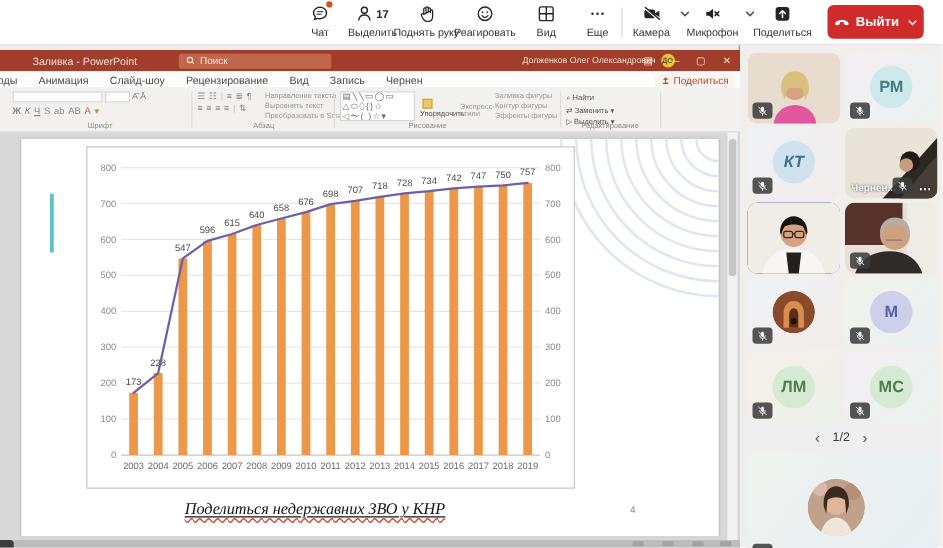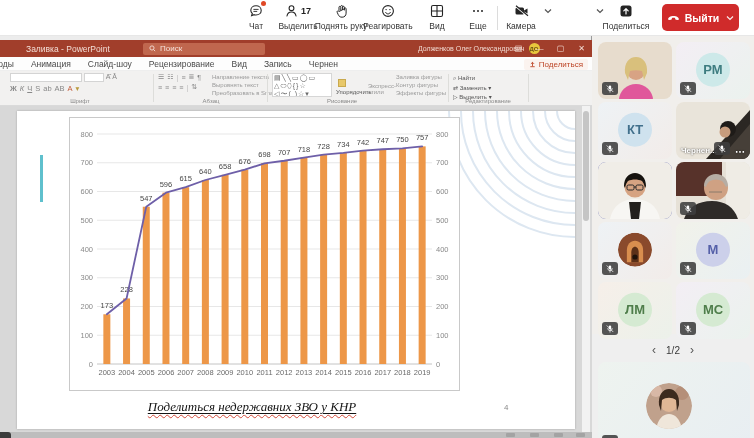--- a/index.html
+++ b/index.html
@@ -198,20 +198,29 @@
         </svg>
     </span>
     <span class="lb">Камера</span>
   </div>
   <span class="tb-chevron" style="left:544px;">
     <svg width="8" height="6" viewBox="0 0 8 6">
         <path d="M1 1.5l3 3 3-3" fill="none" stroke="#555" stroke-width="1.2"></path>
       </svg>
   </span>
 
+  <div class="tb-item" style="left:548px;width:44px;">
+    <span class="ic">
+      <svg width="14" height="14" viewBox="0 0 14 14">
+          <path d="M2 5.5h2.2L7.4 3v8L4.2 8.5H2z" fill="#242424"></path>
+          <path d="M9 5.5l3 3M12 5.5l-3 3" stroke="#242424" stroke-width="1.2" stroke-linecap="round"></path>
+        </svg>
+    </span>
+    <span class="lb">Микрофон</span>
+  </div>
   <span class="tb-chevron" style="left:596px;">
     <svg width="8" height="6" viewBox="0 0 8 6">
         <path d="M1 1.5l3 3 3-3" fill="none" stroke="#555" stroke-width="1.2"></path>
       </svg>
   </span>
 
   <div class="tb-item" style="left:602px;width:48px;">
     <span class="ic">
       <svg width="14" height="14" viewBox="0 0 14 14">
           <rect x="1.5" y="1.5" width="11" height="11" rx="2.5" fill="#242424"></rect>
@@ -499,21 +508,21 @@
               <path d="M4.6 3.1a1.4 1.4 0 0 1 2.8 0v2.1a1.4 1.4 0 0 1-2.8 0z" fill="#fff"></path>
               <g stroke="#fff" stroke-width=".9" fill="none" stroke-linecap="round">
                 <path d="M3.3 5.4a2.7 2.7 0 0 0 5.4 0"></path>
                 <path d="M6 8.1v1.7"></path>
                 <path d="M2.4 2.1l7.2 7.2"></path>
               </g>
             </svg>
           </span>
         </div>
         <div class="tile" style="left: 0px; top: 60px; background: linear-gradient(135deg, rgb(238, 242, 245), rgb(242, 236, 233));">
-          <span class="init-circle" style="background: rgb(207, 226, 238); color: rgb(65, 112, 140);">КТ</span>
+          <span class="init-circle" style="background: rgb(207, 226, 238); color: rgb(65, 112, 140); font-style: italic;">КТ</span>
           <span class="mic-badge">
             <svg viewBox="0 0 12 12">
               <path d="M4.6 3.1a1.4 1.4 0 0 1 2.8 0v2.1a1.4 1.4 0 0 1-2.8 0z" fill="#fff"></path>
               <g stroke="#fff" stroke-width=".9" fill="none" stroke-linecap="round">
                 <path d="M3.3 5.4a2.7 2.7 0 0 0 5.4 0"></path>
                 <path d="M6 8.1v1.7"></path>
                 <path d="M2.4 2.1l7.2 7.2"></path>
               </g>
             </svg>
           </span>

